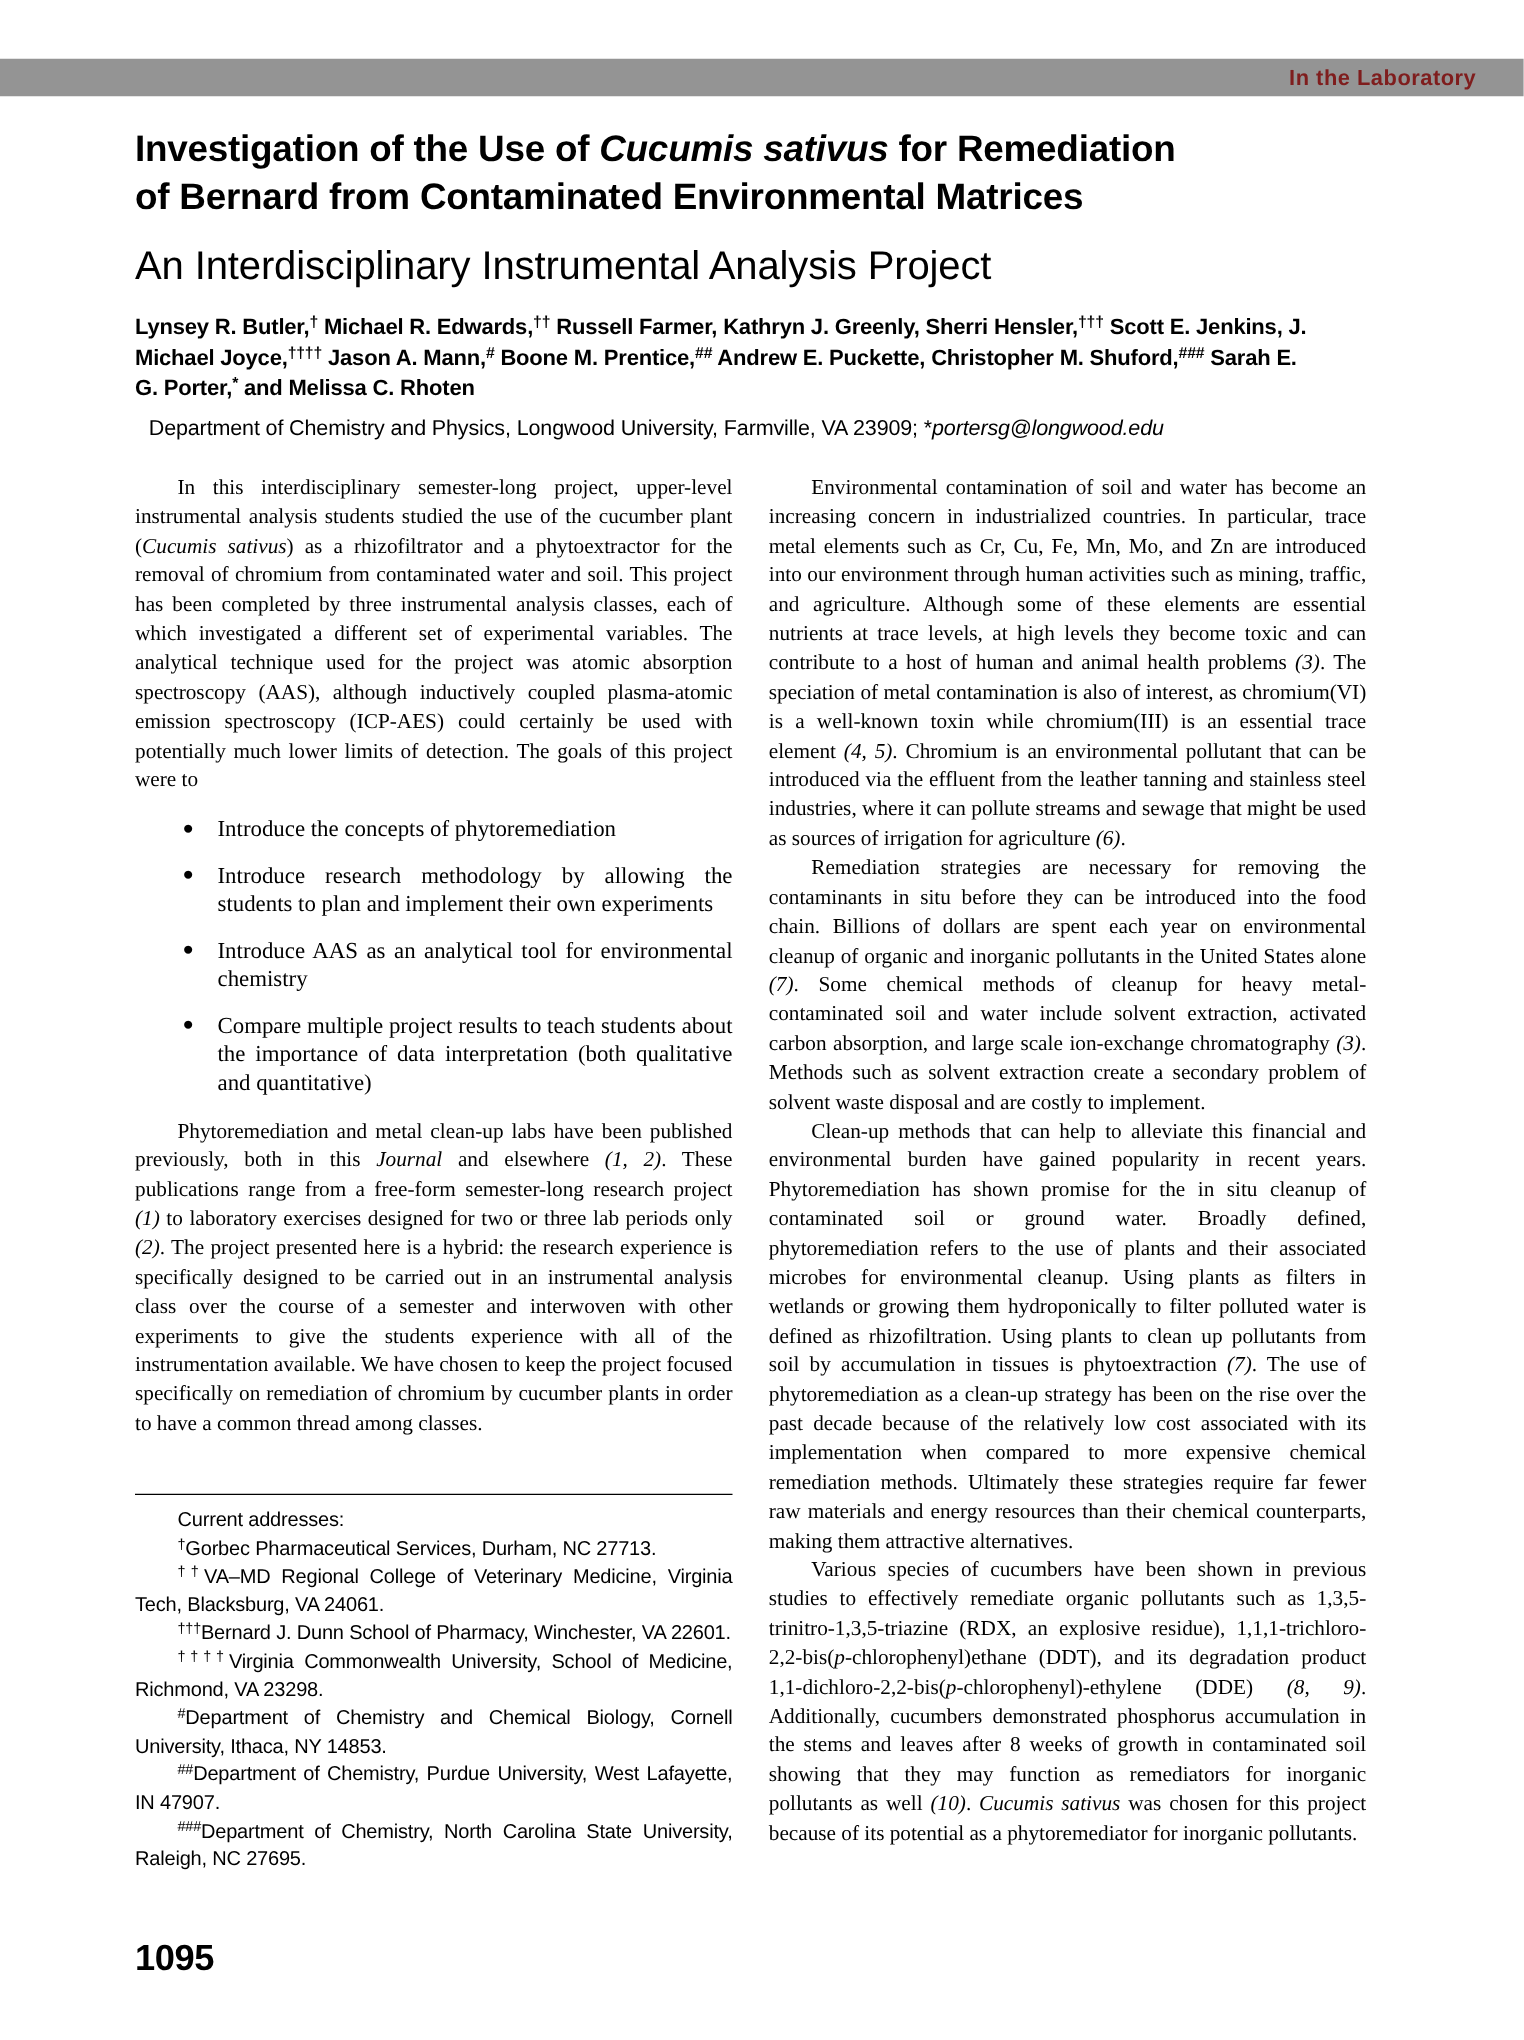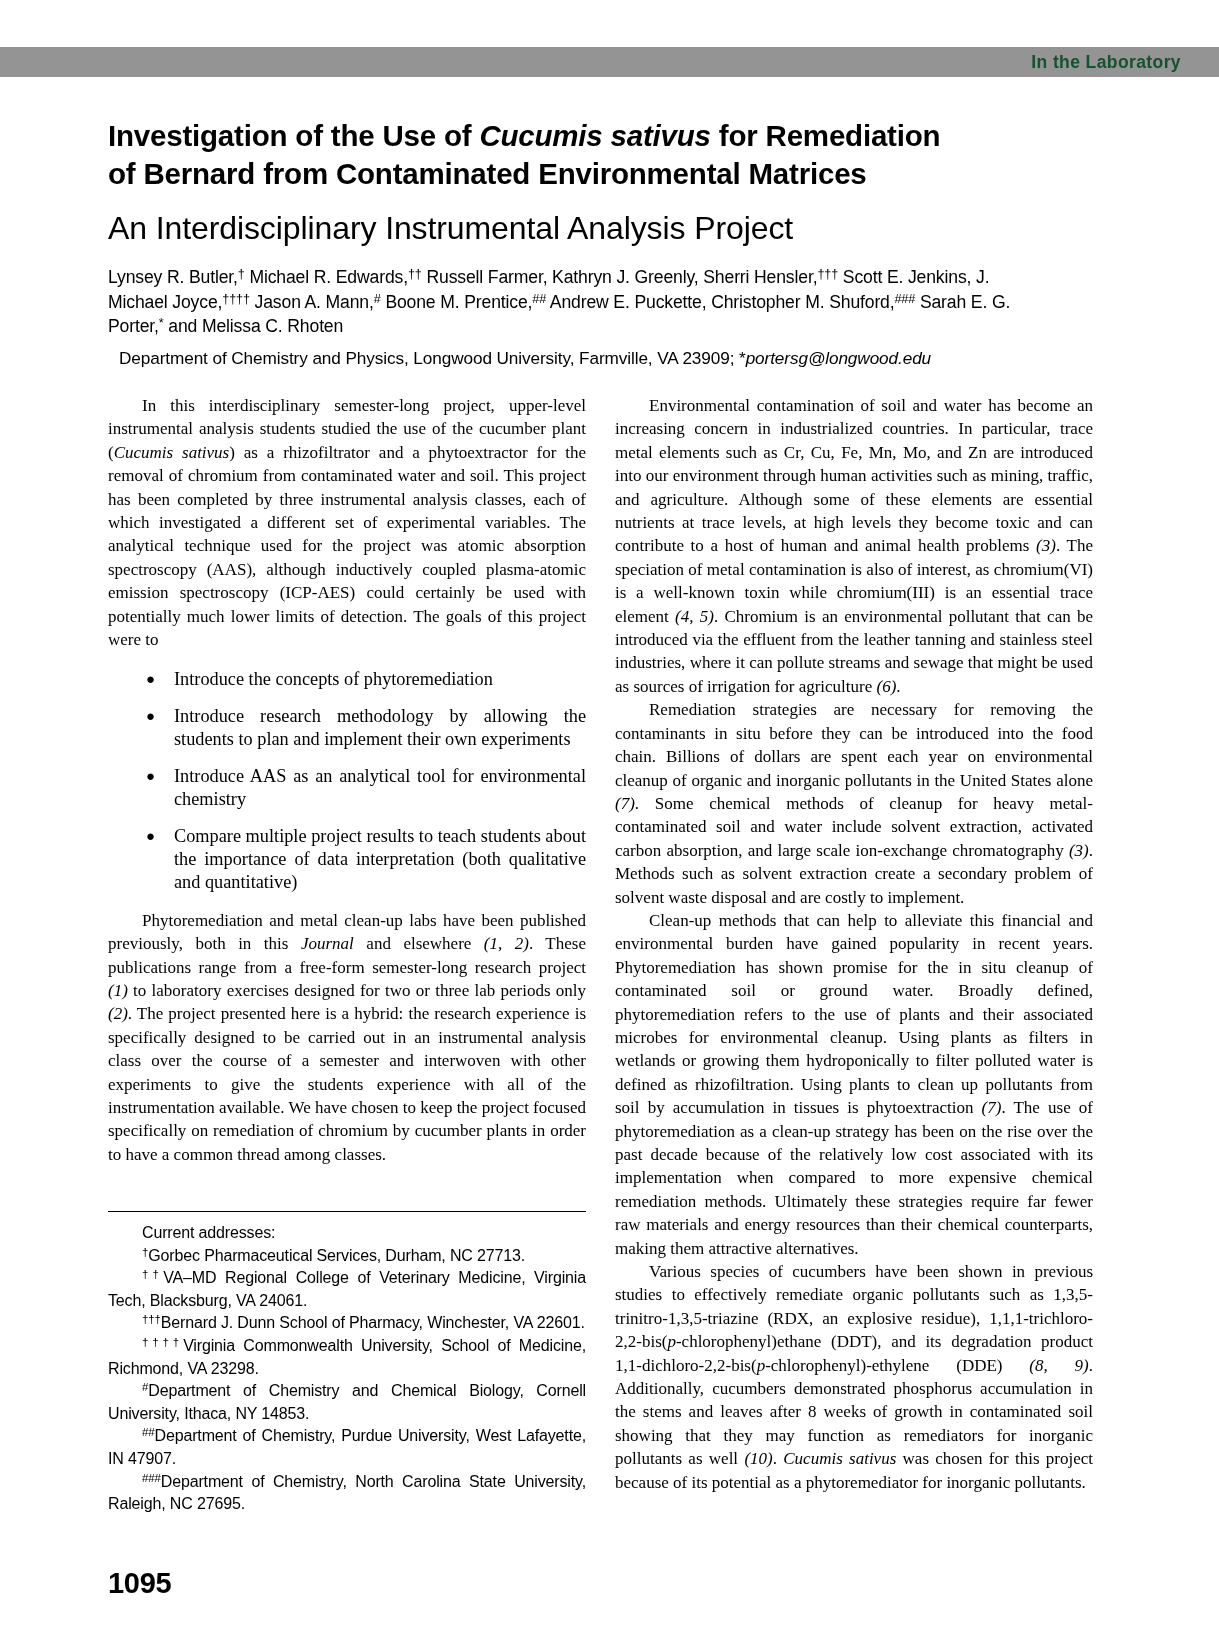--- a/index.html
+++ b/index.html
@@ -35,21 +35,21 @@
     font-size: 17.5px;
     letter-spacing: 0.4px;
     color: #ffffff;
     line-height: 24px;
   }
 
   
   .page {
     position: absolute;
     left: 108px;
-    top: 16px;
+    top: 0;
     width: 1003px;
     height: 1145px;
   }
 
   
   .titleblock {
     position: absolute;
     left: 0;
     top: 101px;
     width: 985px;
@@ -68,21 +68,21 @@
   .article-subtitle {
     font-family: "Liberation Sans", "DejaVu Sans", sans-serif;
     font-weight: normal;
     font-size: 32px;
     line-height: 34px;
     letter-spacing: -0.1px;
     margin: 18px 0 0 0;
   }
   .authors {
     font-family: "Liberation Sans", "DejaVu Sans", sans-serif;
-    font-weight: normal;
+    font-weight: bold;
     font-size: 17.6px;
     line-height: 24.5px;
     letter-spacing: -0.15px;
     margin: 20px 0 0 0;
     width: 945px;
   }
   .authors sup {
     font-size: 0.72em;
     vertical-align: 0.42em;
     line-height: 0;
@@ -191,21 +191,21 @@
   .footer-page {
     font-weight: bold;
     font-size: 29px;
     letter-spacing: -0.3px;
   }
 </style>
 </head>
 <body>
 
 <div class="runhead-bar" style="background: rgb(148, 148, 148);"></div>
-<div class="runhead-label" style="color: #14532d;">In the Laboratory</div>
+<div class="runhead-label" style="color: #7f1d1d;">In the Laboratory</div>
 
 <div class="page">
 
   <div class="titleblock">
     <h1 class="article-title">
       <span>Investigation of the Use of </span><span class="sp">Cucumis sativus</span><span> for Remediation</span><br>
       <span>of Bernard from Contaminated Environmental Matrices</span>
     </h1>
     <div class="article-subtitle">An Interdisciplinary Instrumental Analysis Project</div>
     <div class="authors">Lynsey R. Butler,<sup>†</sup> Michael R. Edwards,<sup>††</sup> Russell Farmer, Kathryn J. Greenly, Sherri Hensler,<sup>†††</sup> Scott E. Jenkins, J. Michael Joyce,<sup>††††</sup> Jason A. Mann,<sup>#</sup> Boone M. Prentice,<sup>##</sup> Andrew E. Puckette, Christopher M. Shuford,<sup>###</sup> Sarah E. G. Porter,<sup>*</sup> and Melissa C. Rhoten</div>

